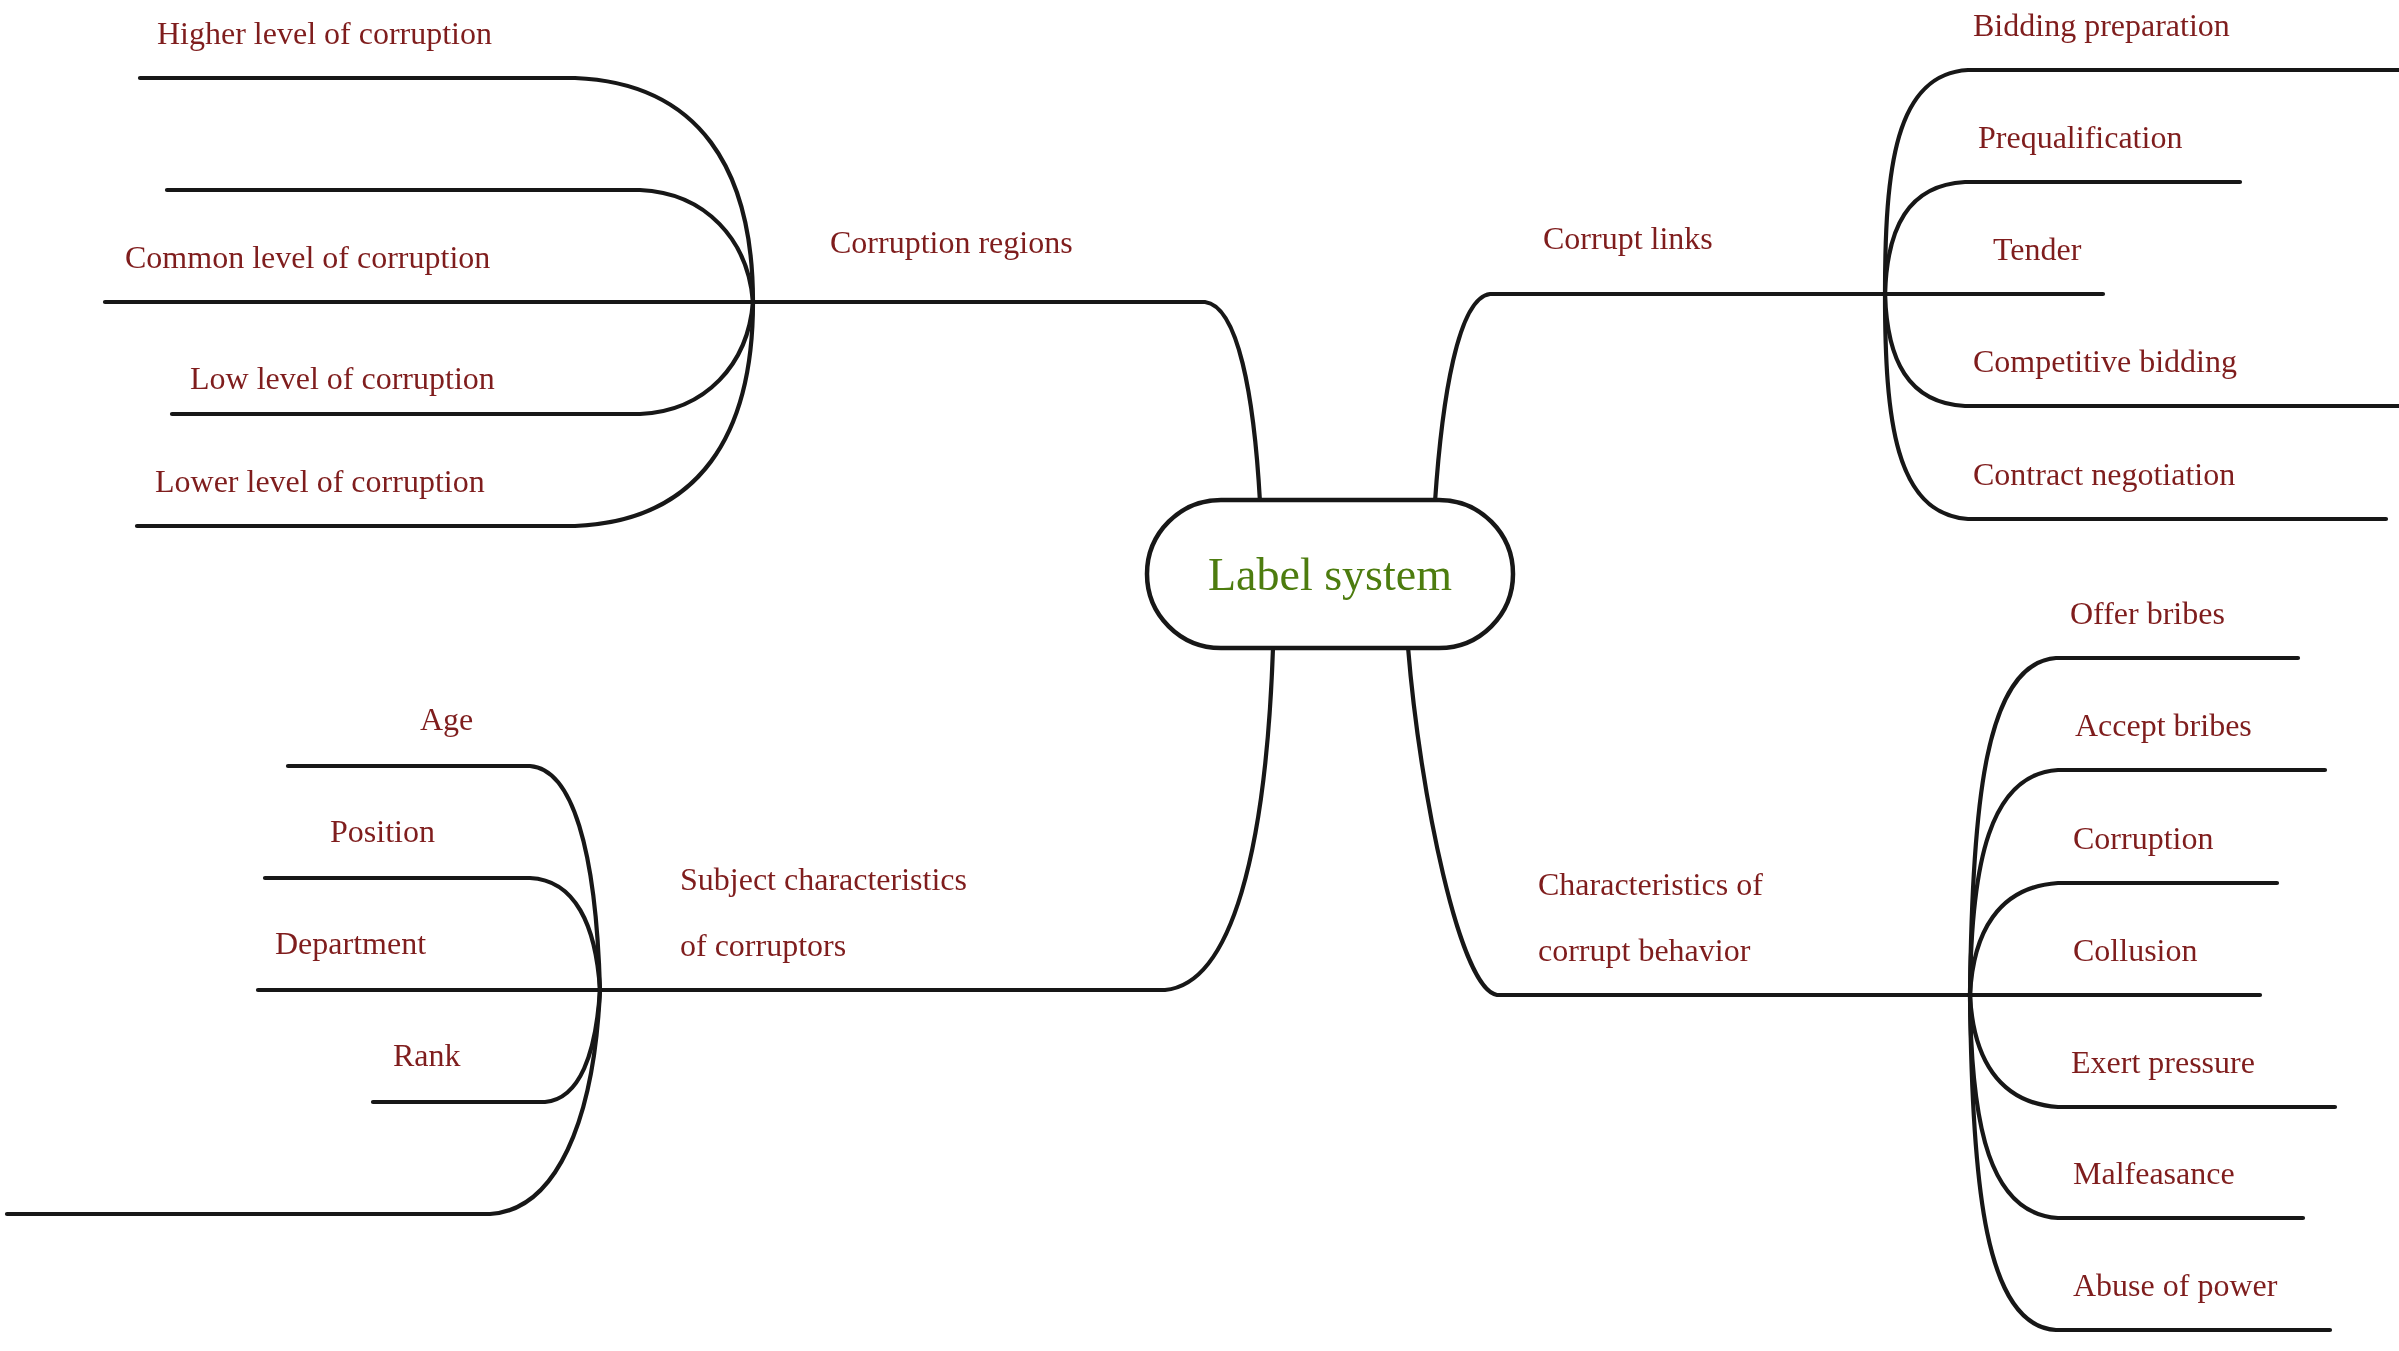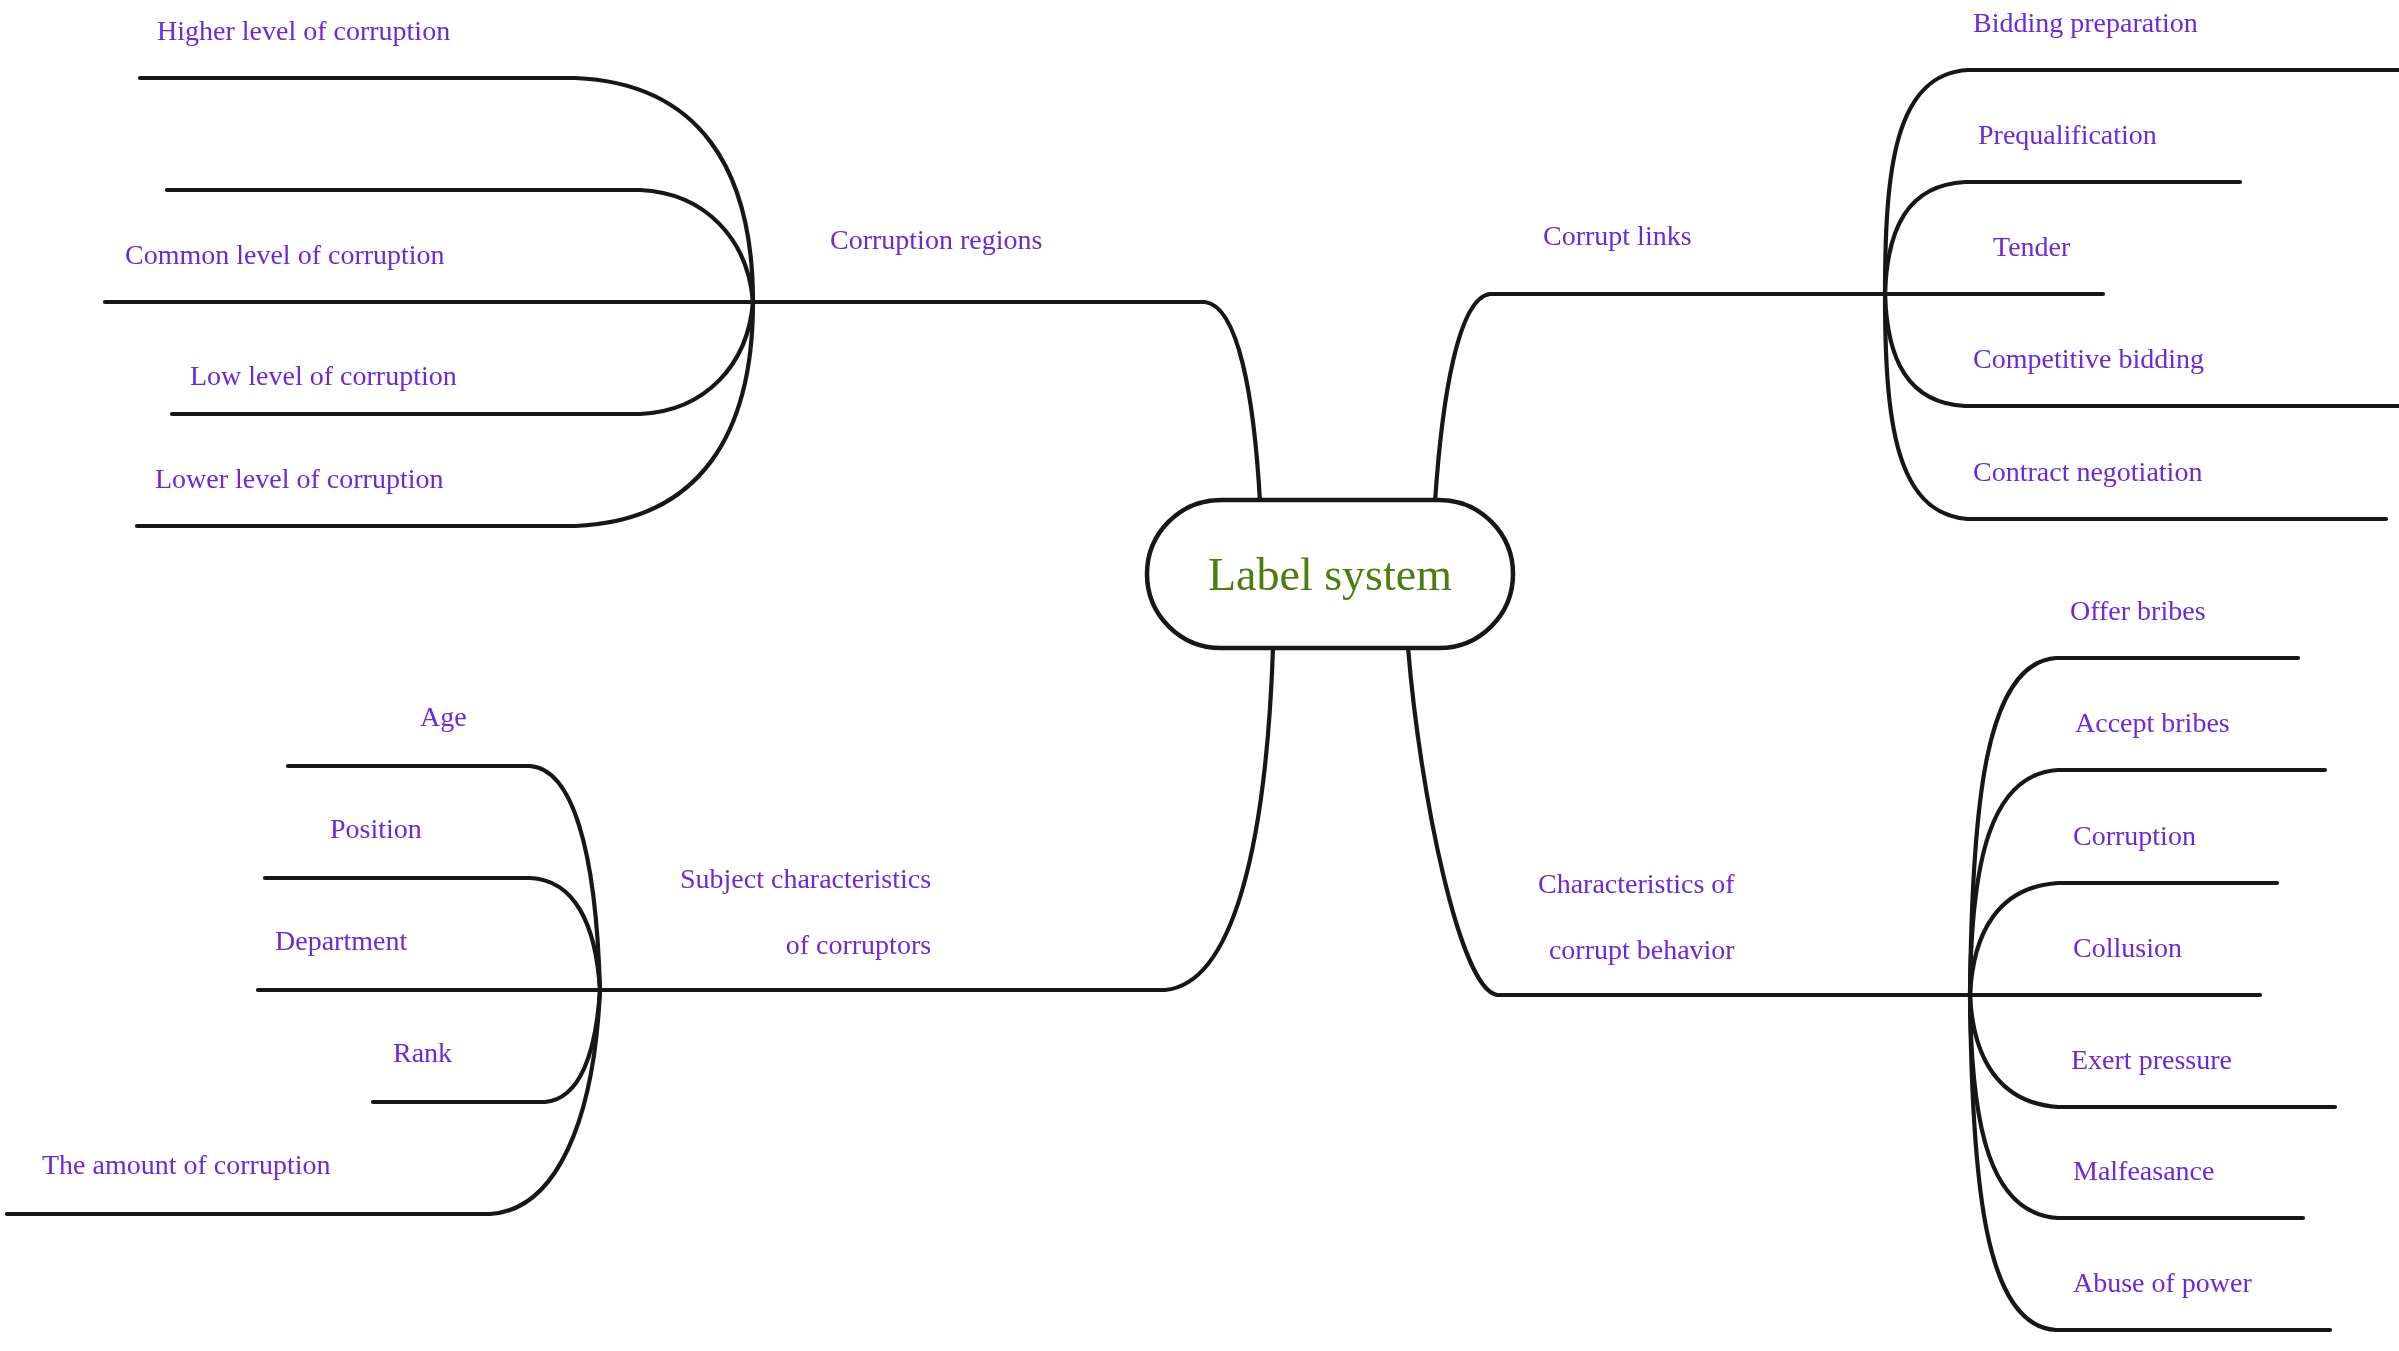--- a/index.html
+++ b/index.html
@@ -25,26 +25,25 @@
     stroke: #171717;
     stroke-width: 4.2;
     stroke-linecap: round;
   }
   #edges rect.node-shape {
     fill: #ffffff;
     stroke-width: 4.5;
   }
   .topic {
     position: absolute;
-    font-size: 28px;
+    font-size: 32px;
     line-height: 1.2;
-    color: #6d28d9;
+    color: #7f1d1d;
     white-space: nowrap;
     cursor: default;
-    text-align: right;
   }
   .topic.two-line {
     white-space: pre-line;
     line-height: 66px;
   }
   .root-node {
     position: absolute;
     left: 1147px;
     top: 500px;
     width: 366px;
@@ -117,21 +116,20 @@
   <div class="topic" style="left:1973px; top:6px;">Bidding preparation</div>
   <div class="topic" style="left:1978px; top:118px;">Prequalification</div>
   <div class="topic" style="left:1993px; top:230px;">Tender</div>
   <div class="topic" style="left:1973px; top:342px;">Competitive bidding</div>
   <div class="topic" style="left:1973px; top:455px;">Contract negotiation</div>
 
   <div class="topic" style="left:420px; top:700px;">Age</div>
   <div class="topic" style="left:330px; top:812px;">Position</div>
   <div class="topic" style="left:275px; top:924px;">Department</div>
   <div class="topic" style="left:393px; top:1036px;">Rank</div>
-  <div class="topic" style="left:42px; top:1148px;">The amount of corruption</div>
 
   <div class="topic" style="left:2070px; top:594px;">Offer bribes</div>
   <div class="topic" style="left:2075px; top:706px;">Accept bribes</div>
   <div class="topic" style="left:2073px; top:819px;">Corruption</div>
   <div class="topic" style="left:2073px; top:931px;">Collusion</div>
   <div class="topic" style="left:2071px; top:1043px;">Exert pressure</div>
   <div class="topic" style="left:2073px; top:1154px;">Malfeasance</div>
   <div class="topic" style="left:2073px; top:1266px;">Abuse of power</div>
 
 </div>

